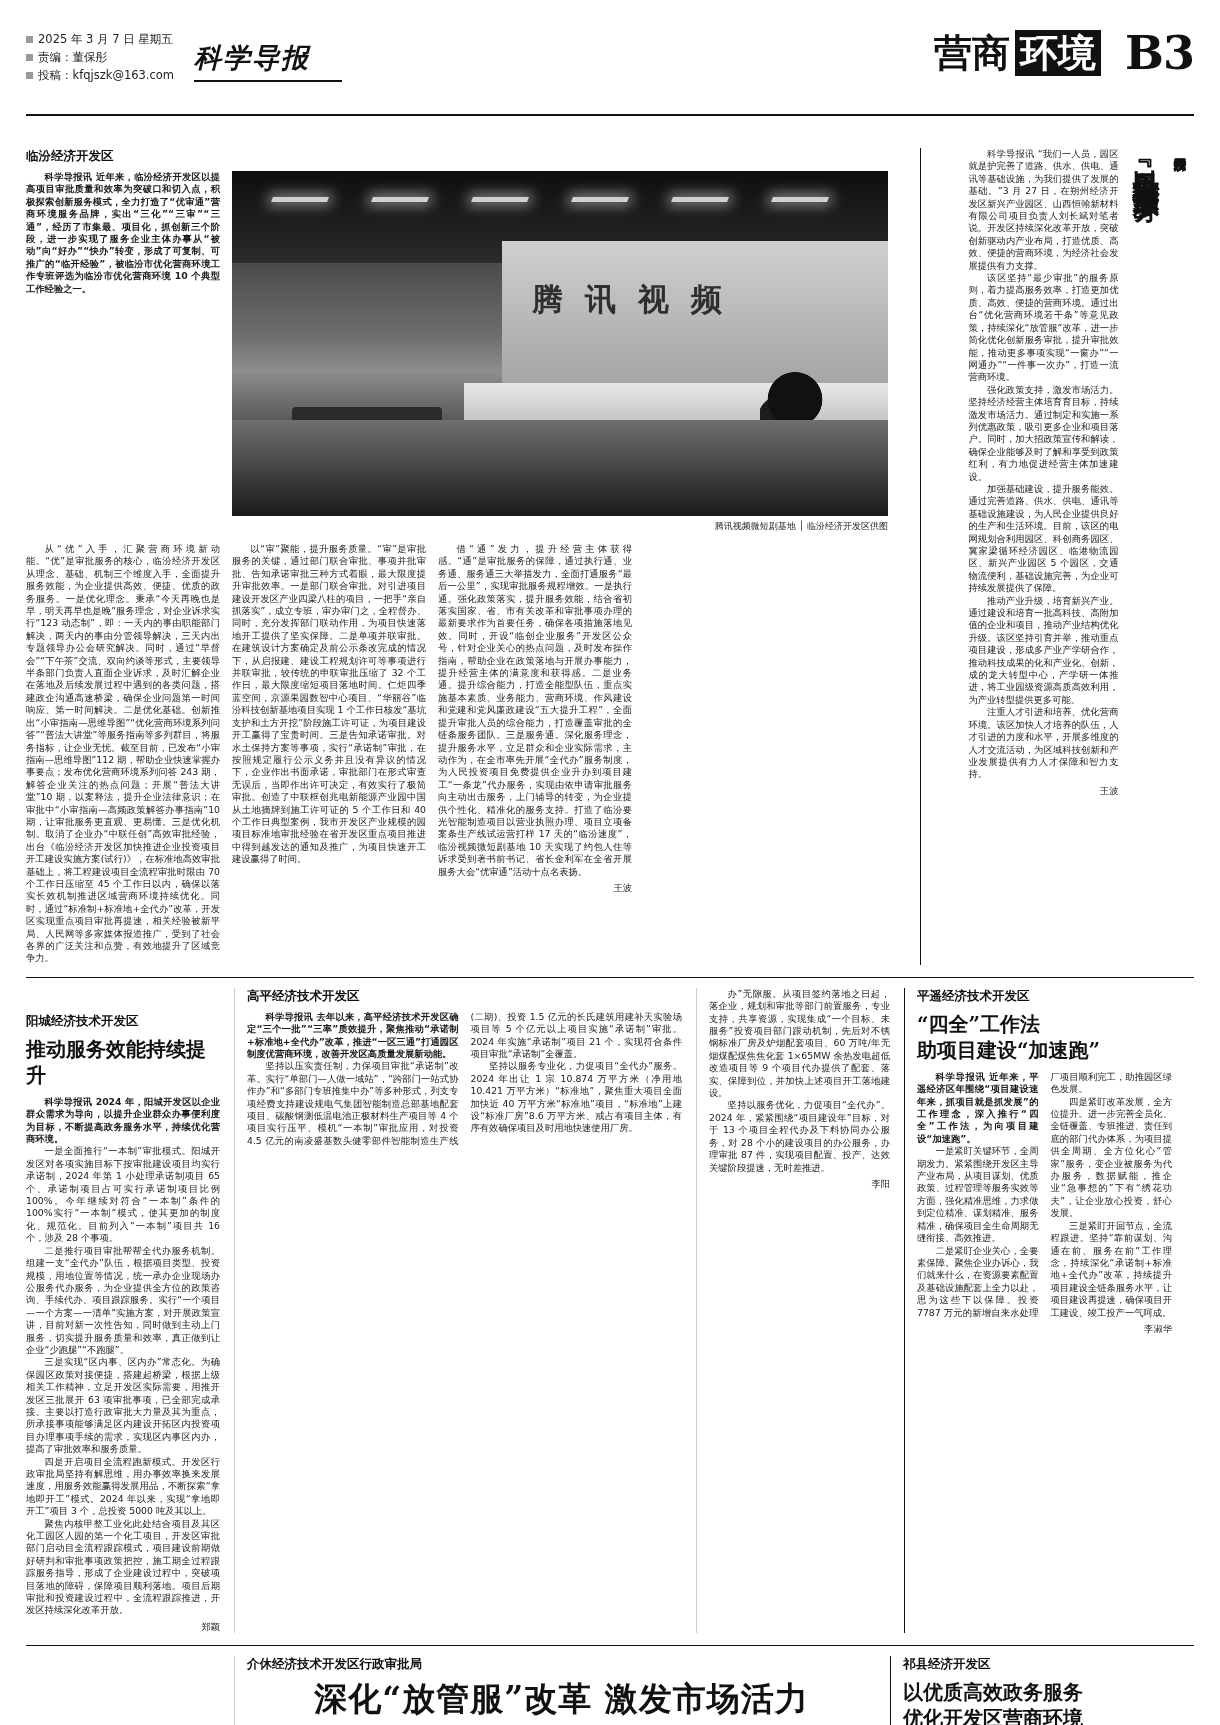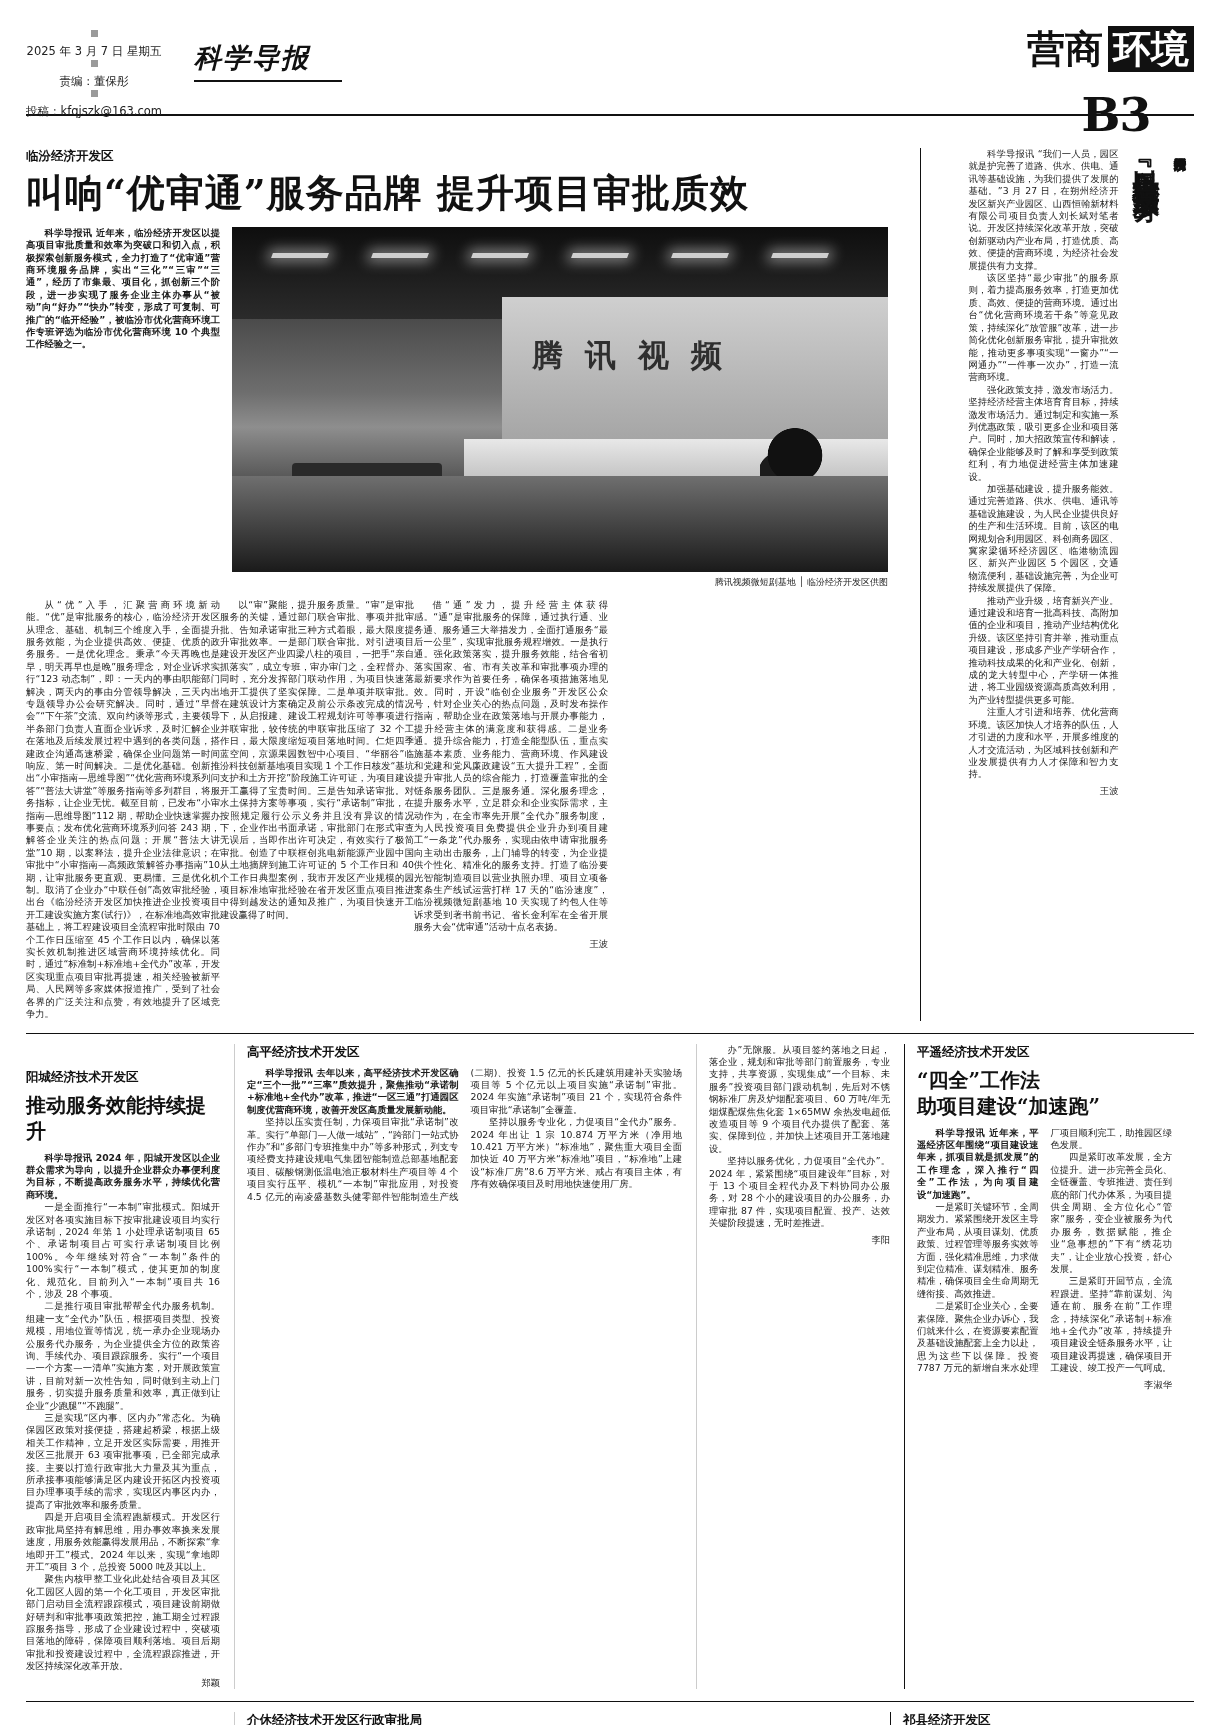--- a/index.html
+++ b/index.html
@@ -9,31 +9,31 @@
     font-family:"DejaVu Sans","Liberation Sans",sans-serif;
     color:#111;
     position:relative;
     overflow:hidden;
   }
   .page{position:relative;width:1220px;height:1725px;padding:0;box-sizing:border-box;}
 
   
   .masthead{position:relative;height:92px;border-bottom:2px solid #111;margin:22px 26px 0 26px;}
   .mh-left{position:absolute;left:0;top:8px;font-size:11.5px;line-height:18px;color:#222;}
-  .mh-left div{display:flex;align-items:center;gap:5px;flex-direction:column;}
+  .mh-left div{display:flex;align-items:center;gap:5px;}
   .sq{display:inline-block;width:7px;height:7px;background:#9a9a9a;}
   .mh-logo{position:absolute;left:168px;top:18px;width:150px;height:52px;}
   .mh-logo .zh{
     font-family:"DejaVu Serif","Liberation Serif",serif;
     font-size:27px;font-weight:bold;letter-spacing:2px;
     font-style:italic;
     color:#111;
   }
   .mh-logo .rule{border-bottom:2px solid #111;width:148px;margin-top:4px;}
-  .mh-right{position:absolute;right:0;top:4px;display:flex;align-items:center;gap:16px;flex-direction:column;}
+  .mh-right{position:absolute;right:0;top:4px;display:flex;align-items:center;gap:10px;}
   .banner{
     display:flex;align-items:center;gap:2px;
   }
   .bx{
     font-family:"DejaVu Serif","Liberation Serif",serif;
     font-size:38px;font-weight:bold;color:#111;line-height:1;
     padding:2px 3px;
   }
   .bx.inv{background:#111;color:#fff;padding:4px 5px;}
   .pagenum{
@@ -108,21 +108,21 @@
                radial-gradient(circle at 30% 60%,#1c1c1c 0 30%,transparent 31%);
   }
   .photo .sofa{
     position:absolute;left:60px;top:236px;width:150px;height:42px;
     background:#2a2a2a;border-radius:4px;
   }
   .caption{
     font-size:9px;color:#222;text-align:right;margin-top:4px;
   }
 
-  .below-photo{display:flex;margin-top:10px;}
+  .below-photo{display:flex;gap:12px;margin-top:10px;}
   .bp-col{width:194px;}
 
   
   .vhead{
     writing-mode:vertical-rl;
     font-family:"DejaVu Serif","Liberation Serif",serif;
     font-size:27px;font-weight:bold;line-height:1.28;letter-spacing:2px;
     height:430px;margin-left:6px;
   }
   .vkicker{
@@ -192,21 +192,20 @@
       <div class="pagenum">B3</div>
     </div>
   </div>
 
   <div class="body-wrap">
 
     <div class="top-zone">
 
       <div class="top-left">
         <div class="kicker">临汾经济开发区</div>
-        <div class="headline-main">叫响“优审通”服务品牌  提升项目审批质效</div>
 
         <div class="lead-row">
           <div class="lead-col col-text">
             <p class="lead">科学导报讯 近年来，临汾经济开发区以提高项目审批质量和效率为突破口和切入点，积极探索创新服务模式，全力打造了“优审通”营商环境服务品牌，实出“三化”“三审”“三通”，经历了市集最、项目化，抓创新三个阶段，进一步实现了服务企业主体办事从“被动”向“好办”“快办”转变，形成了可复制、可推广的“临开经验”，被临汾市优化营商环境工作专班评选为临汾市优化营商环境 10 个典型工作经验之一。</p>
           </div>
           <div class="photo-box">
             <div class="photo">
               <div class="ceil">
                 <i style="left:40px"></i>
                   <i style="left:140px"></i>

